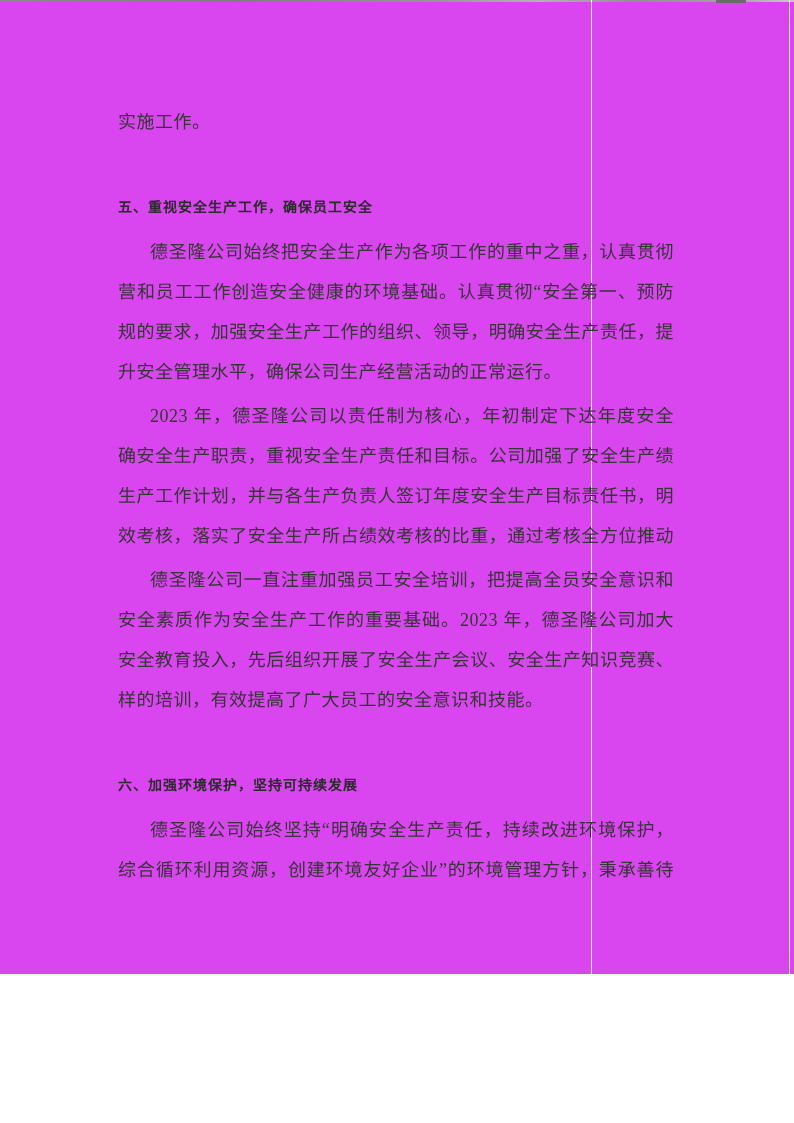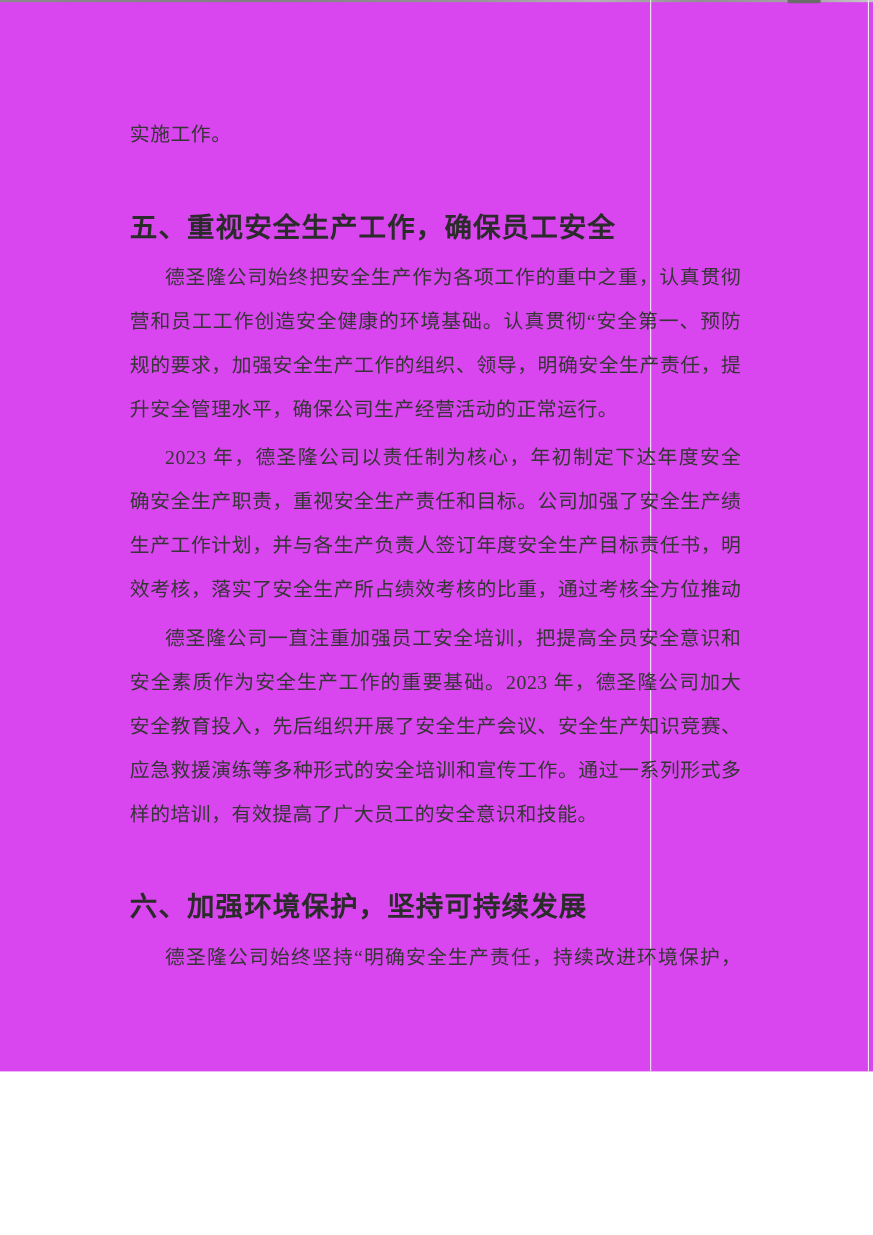--- a/index.html
+++ b/index.html
@@ -53,21 +53,21 @@
     position: absolute;
     top: 102px;
     left: 118px;
     width: 556px;
     color: #363636;
   }
   .heading {
     margin-top: 46px;
     height: 40px;
     line-height: 40px;
-    font-size: 25px;
+    font-size: 14px;
     font-weight: 600;
     letter-spacing: 1px;
     color: #2b2b2b;
     white-space: nowrap;
   }
   .paragraph {
     margin-top: 4px;
   }
   .paragraph.first {
     margin-top: 0;
@@ -111,21 +111,21 @@
       <div class="paragraph">
         <div class="line indent justify">2023 年，德圣隆公司以责任制为核心，年初制定下达年度安全</div>
         <div class="line justify">确安全生产职责，重视安全生产责任和目标。公司加强了安全生产绩</div>
         <div class="line justify">生产工作计划，并与各生产负责人签订年度安全生产目标责任书，明</div>
         <div class="line justify">效考核，落实了安全生产所占绩效考核的比重，通过考核全方位推动</div>
       </div>
       <div class="paragraph">
         <div class="line indent justify">德圣隆公司一直注重加强员工安全培训，把提高全员安全意识和</div>
         <div class="line justify">安全素质作为安全生产工作的重要基础。2023 年，德圣隆公司加大</div>
         <div class="line justify">安全教育投入，先后组织开展了安全生产会议、安全生产知识竞赛、</div>
-        <div class="line justify">应急救援演练等多种形式的安全培训和宣传工作。通过一系列形式多</div>
         <div class="line">样的培训，有效提高了广大员工的安全意识和技能。</div>
       </div>
       <div class="heading">六、加强环境保护，坚持可持续发展</div>
       <div class="paragraph">
         <div class="line indent justify">德圣隆公司始终坚持“明确安全生产责任，持续改进环境保护，</div>
+        <div class="line justify">综合循环利用资源，创建环境友好企业”的环境管理方针，秉承善待</div>
       </div>
     </main>
 </div>
 
 </body></html>

